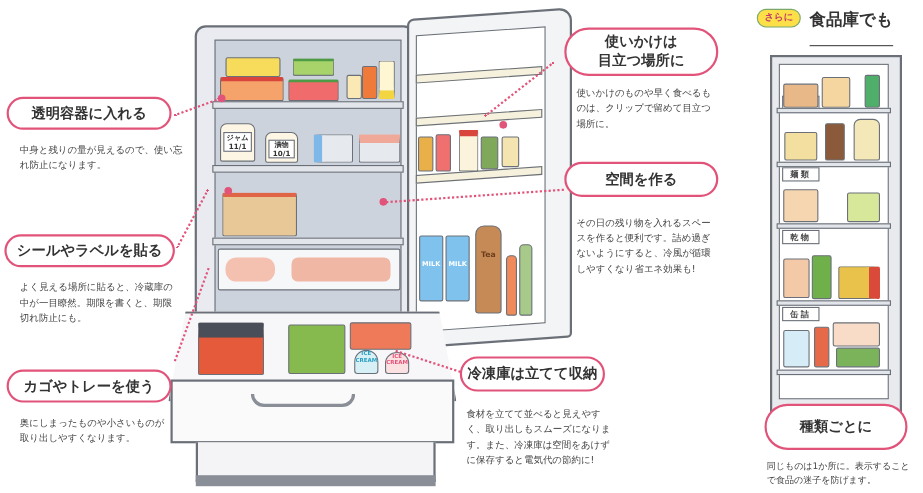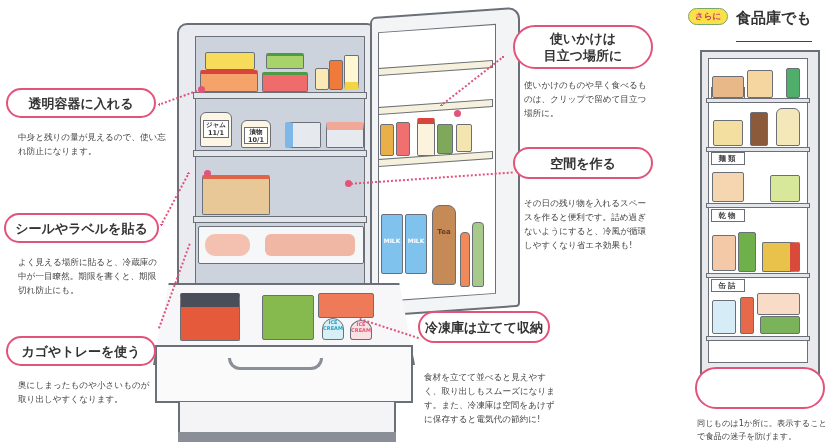--- a/index.html
+++ b/index.html
@@ -177,21 +177,21 @@
     <span style="display:block">目立つ場所に</span>
   </span>
 </div>
 <div class="desc" style="left:524px;top:78px;width:128px;">使いかけのものや早く食べるものは、クリップで留めて目立つ場所に。</div>
 
 <div class="bubble" style="left:513px;top:147px;width:140px;height:32px;">
   <span>空間を作る</span>
 </div>
 <div class="desc" style="left:524px;top:196px;width:130px;">その日の残り物を入れるスペースを作ると便利です。詰め過ぎないようにすると、冷風が循環しやすくなり省エネ効果も!</div>
 
-<div class="bubble" style="left:418px;top:311px;width:132px;height:32px;text-align:center;">
+<div class="bubble" style="left:418px;top:324px;width:132px;height:32px;text-align:center;">
   <span>冷凍庫は立てて収納</span>
 </div>
 <div class="desc" style="left:424px;top:370px;width:132px;">食材を立てて並べると見えやすく、取り出しもスムーズになります。また、冷凍庫は空間をあけずに保存すると電気代の節約に!</div>
 
 <div class="sarani">さらに</div>
 <div class="pantry-title">食品庫でも</div>
 
 <div>
   <div class="pantry" style="transform:none;top:50px;height:330px;"></div>
   <div class="pantry-inner"></div>
@@ -221,15 +221,16 @@
 
   <div class="food" style="left:712px;top:300px;width:24px;height:34px;background:#d6ecf6;"></div>
   <div class="food" style="left:740px;top:297px;width:14px;height:37px;background:#e66a4a;"></div>
   <div class="food" style="left:757px;top:293px;width:43px;height:22px;background:#f8dcc8;"></div>
   <div class="food" style="left:760px;top:316px;width:40px;height:18px;background:#7ab35a;"></div>
   <div class="pantry-shelf" style="top:336px;"></div>
 </div>
 
 <div class="bubble" style="left:695px;top:367px;width:130px;height:42px;">
   <span>
+    <span style="display:block">種類ごとに</span>
   </span>
 </div>
 <div class="desc" style="left:697px;top:417px;width:135px;font-size:8.2px;line-height:13px;">同じものは1か所に。表示することで食品の迷子を防げます。</div>
 
 </body></html>

